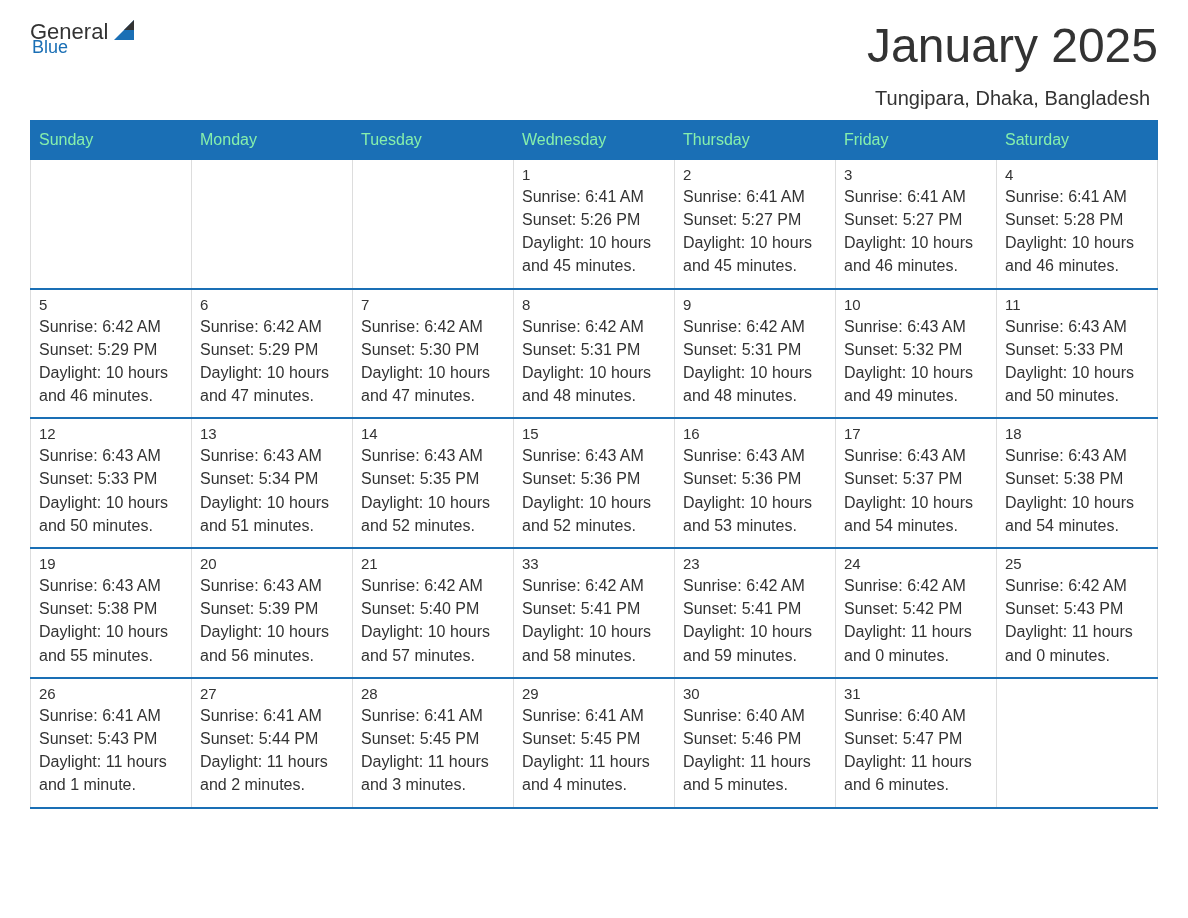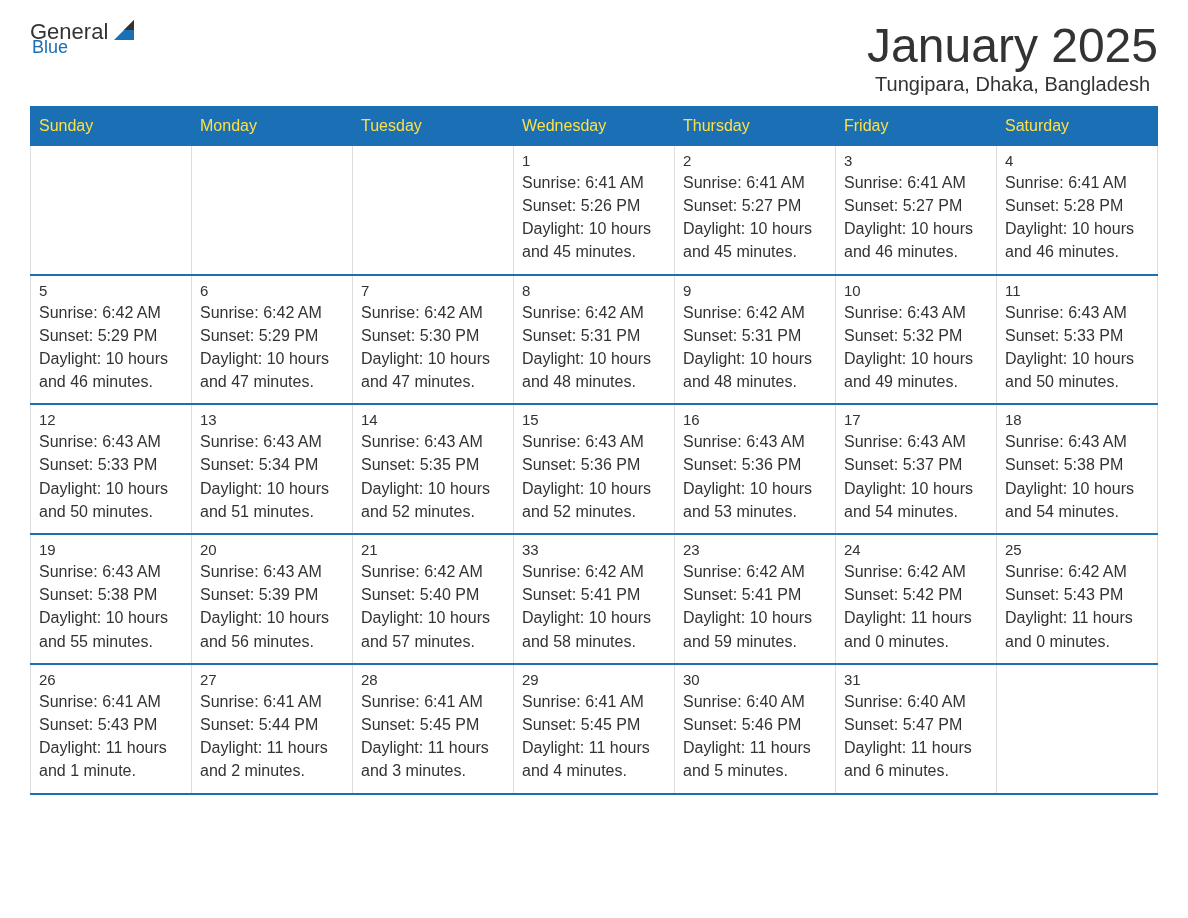--- a/index.html
+++ b/index.html
@@ -33,30 +33,30 @@
     }
     .month-title {
       font-size: 48px;
       font-weight: normal;
       color: #333;
       line-height: 1.1;
     }
     .location {
       font-size: 20px;
       color: #333;
-      margin-top: 0;
+      margin-top: 14px;
     }
     .calendar {
       width: 100%;
       border-collapse: collapse;
       margin-top: 10px;
     }
     .calendar thead tr {
       background-color: #1a6fb5;
-      color: #fde047;
+      color: #86efac;
     }
     .calendar thead th {
       font-size: 16px;
       font-weight: normal;
       padding: 10px 8px;
       text-align: left;
       border: 1px solid #1a6fb5;
       width: calc(100% / 7);
     }
     .calendar tbody tr {

